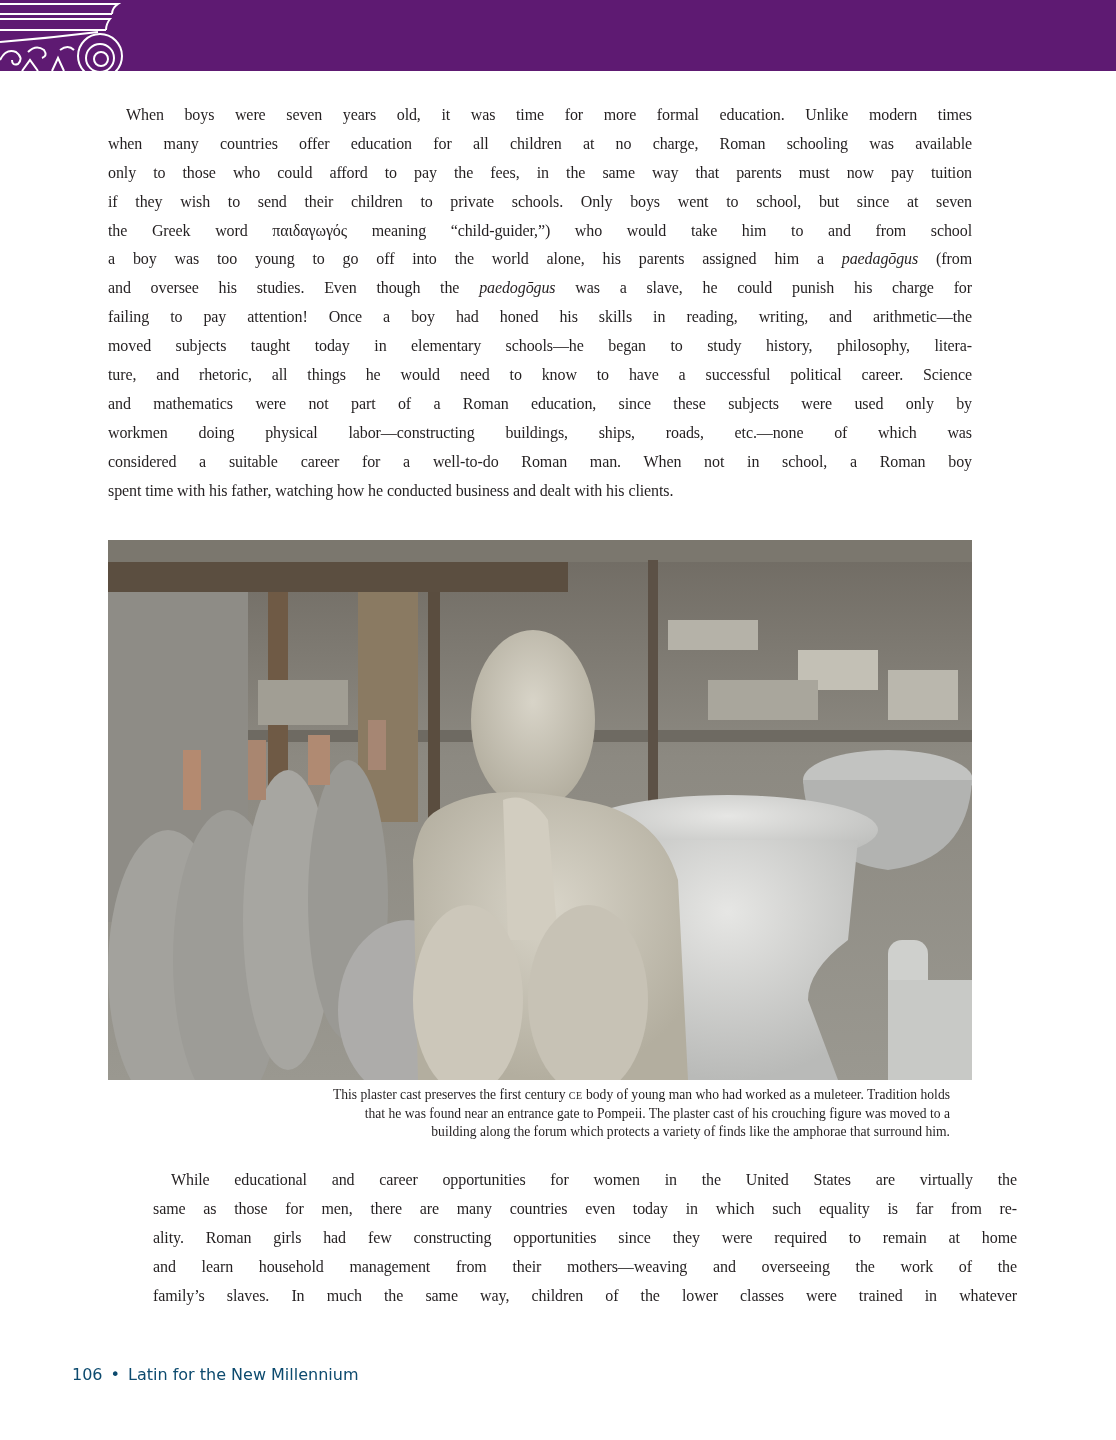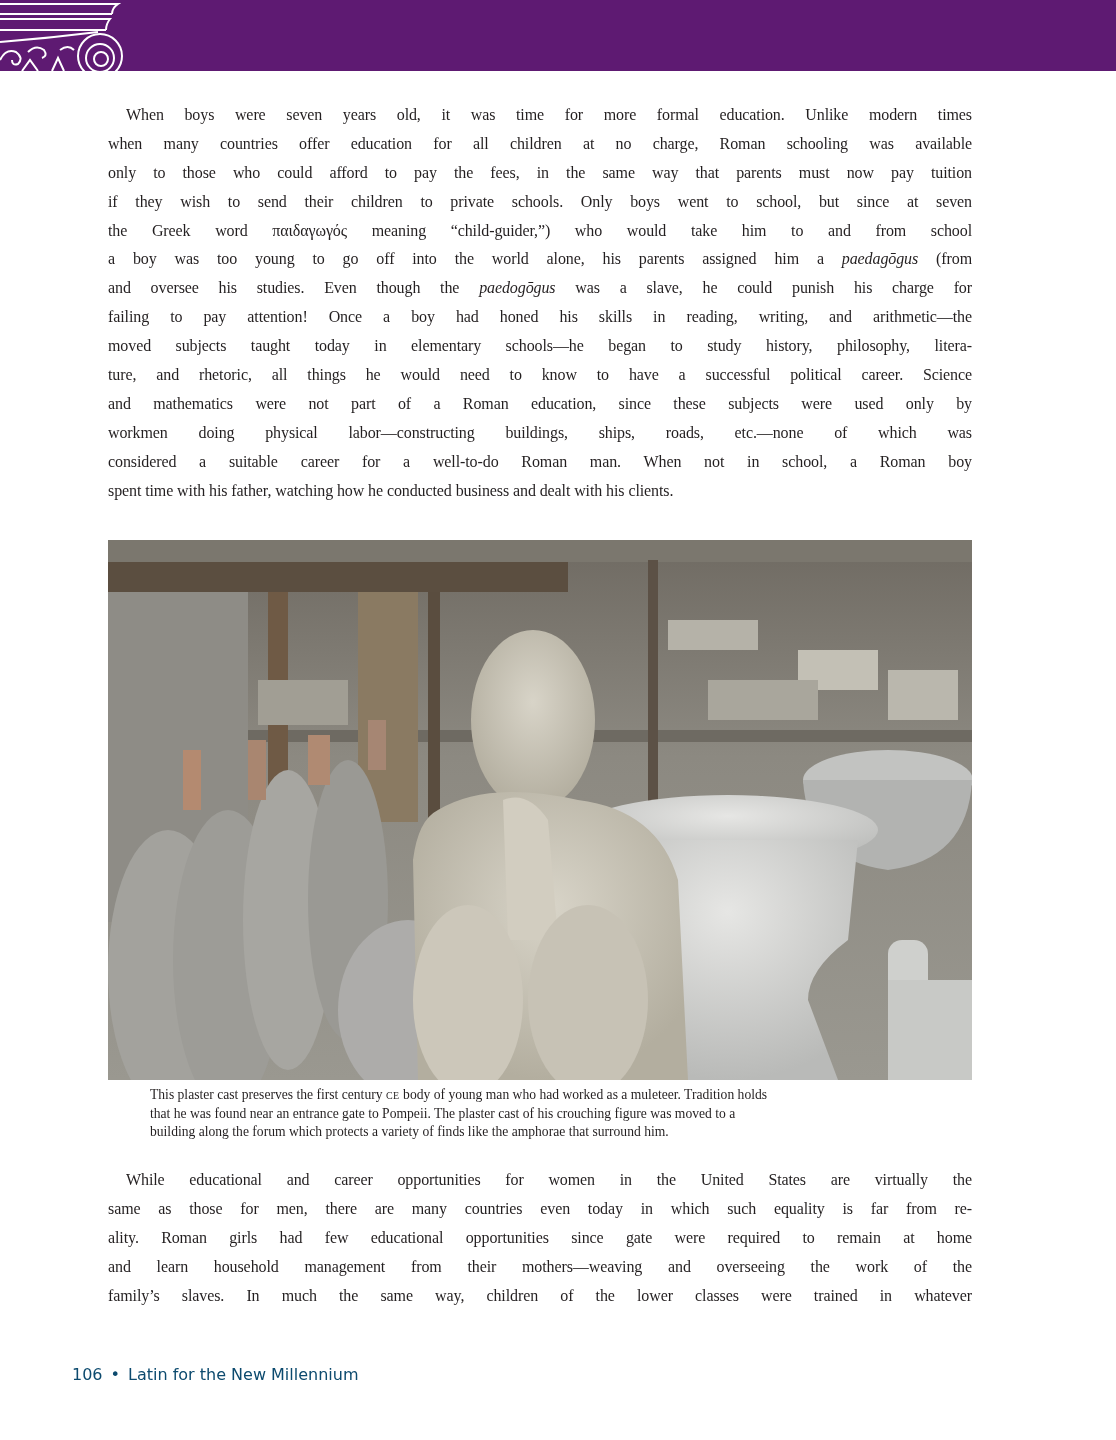--- a/index.html
+++ b/index.html
@@ -5,23 +5,23 @@
   html, body { margin: 0; padding: 0; background: #ffffff; }
   body { width: 1116px; height: 1440px; position: relative; overflow: hidden;
          font-family: "Liberation Serif", "DejaVu Serif", serif; color: #231f20; }
   .header-bar { position: absolute; left: 0; top: 0; width: 1116px; height: 71px; background: #5e1a72; }
   .capital-ornament { position: absolute; left: 0; top: 0; width: 130px; height: 71px; }
   .para { position: absolute; left: 108px; width: 864px; font-size: 16px; line-height: 28.9px; letter-spacing: -0.1px; }
   .para .line { display: block; height: 28.9px; text-align: justify; text-align-last: justify; white-space: nowrap; overflow: visible; }
   .para .line.last { text-align-last: left; }
   .para .line.indent { text-indent: 18px; }
   .p1 { top: 101px; }
-  .p2 { top: 1166px; }
+  .p2 { top: 1166px; margin-left: 45px; }
   .photo { position: absolute; left: 108px; top: 540px; width: 864px; height: 540px; overflow: hidden; background: #8a8780; }
-  .caption { position: absolute; left: 150px; width: 800px; top: 1086px; text-align: left;
+  .caption { position: absolute; left: 150px; width: 800px; top: 1086px; text-align: right;
              font-size: 13.6px; line-height: 18.5px; color: #231f20; }
   .caption .sc { font-variant: small-caps; text-transform: lowercase; letter-spacing: 0.5px; }
   .footer { position: absolute; left: 72px; top: 1365px; font-family: "DejaVu Sans", sans-serif; font-size: 16px; color: #0c4a6e; }
   .footer .bullet { margin: 0 8px; }
   i { font-style: italic; }
 </style>
 </head>
 <body>
 
 <div class="header-bar">
@@ -124,20 +124,20 @@
 
 <div class="caption">
   <div><span>This plaster cast preserves the first century </span><span class="sc">CE</span><span> body of young man who had worked as a muleteer. Tradition holds</span></div>
   <div>that he was found near an entrance gate to Pompeii. The plaster cast of his crouching figure was moved to a</div>
   <div>building along the forum which protects a variety of finds like the amphorae that surround him.</div>
 </div>
 
 <div class="para p2" id="p2">
     <span class="line indent">While educational and career opportunities for women in the United States are virtually the</span>
     <span class="line">same as those for men, there are many countries even today in which such equality is far from re-</span>
-    <span class="line">ality. Roman girls had few educational opportunities since gate were required to remain at home</span>
+    <span class="line">ality. Roman girls had few constructing opportunities since they were required to remain at home</span>
     <span class="line">and learn household management from their mothers—weaving and overseeing the work of the</span>
     <span class="line">family’s slaves. In much the same way, children of the lower classes were trained in whatever</span>
   </div>
 
 <div class="footer">
   <span>106</span><span class="bullet">•</span><span>Latin for the New Millennium</span>
 </div>
 
 </body></html>

